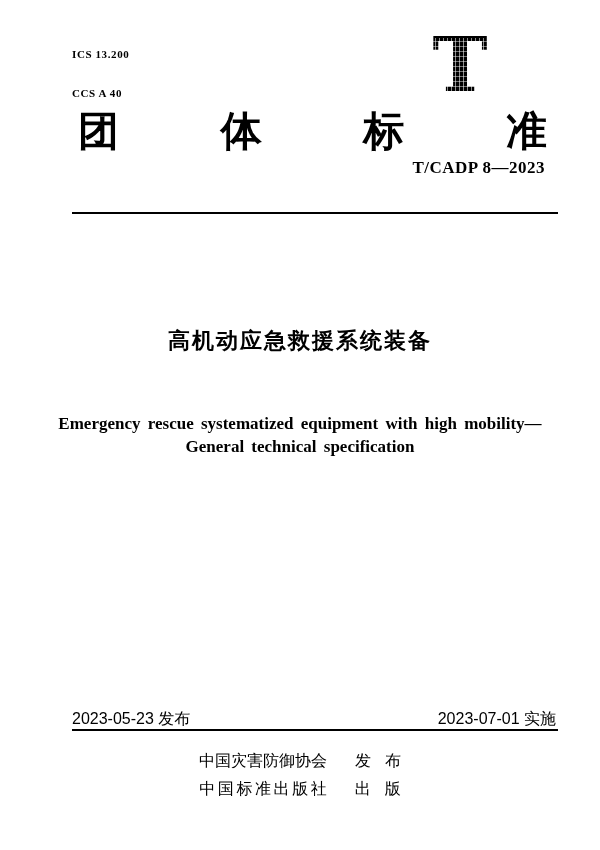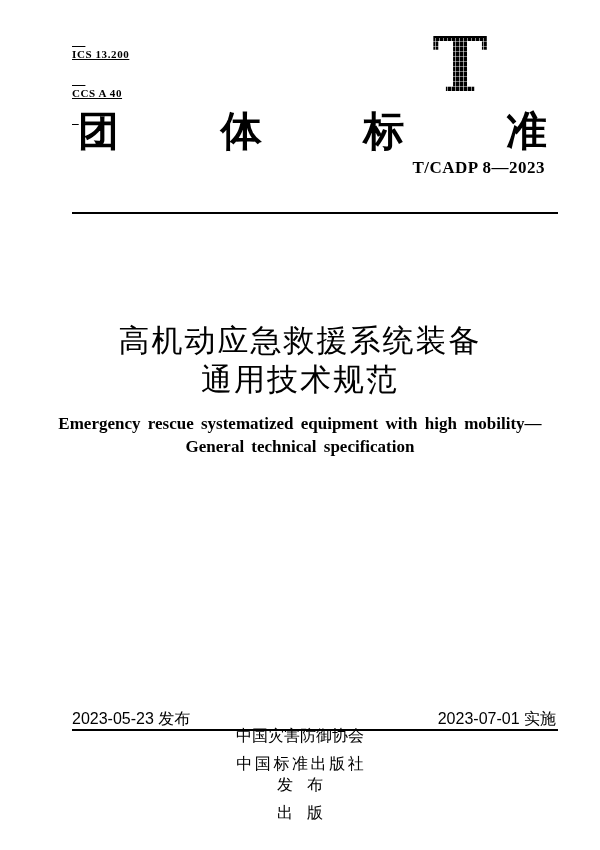--- a/index.html
+++ b/index.html
@@ -10,21 +10,21 @@
     background:#ffffff;
     color:#000;
     font-family:"Liberation Sans", sans-serif;
     overflow:hidden;
   }
   
   .ics-block{
     position:absolute;left:72px;top:22px;
     font-family:"Liberation Serif", serif;
     font-weight:700;font-size:11px;line-height:13px;
-    letter-spacing:0.6px;white-space:pre;text-decoration:underline;
+    letter-spacing:0.6px;white-space:pre;
   }
   
   .t-logo{
     position:absolute;left:424px;top:30px;width:72px;height:70px;
     text-align:center;
   }
   .t-logo .glyph{
     display:block;
     font-family:"DejaVu Serif","Liberation Serif",serif;
     font-weight:700;font-size:74px;line-height:70px;
@@ -48,22 +48,22 @@
     position:absolute;right:55px;top:158px;
     font-family:"Liberation Serif",serif;
     font-weight:700;font-size:17px;letter-spacing:0.5px;
   }
   .rule{position:absolute;left:72px;width:486px;height:2px;background:#000;}
   .rule-top{top:212px;}
   .rule-bottom{top:729px;}
   
   .main-title{
     position:absolute;left:57px;top:321px;width:486px;
-    text-align:center;font-weight:400;
-    font-size:31px;line-height:39px;letter-spacing:2px;
+    text-align:center;font-weight:700;
+    font-size:22px;line-height:39px;letter-spacing:2px;
   }
   
   .en-title{
     position:absolute;left:57px;top:412px;width:486px;
     text-align:center;
     font-family:"Liberation Serif",serif;
     font-weight:700;font-size:17px;line-height:23px;
     word-spacing:3px;
   }
   
@@ -72,21 +72,21 @@
     display:flex;justify-content:space-between;
     font-size:16px;line-height:19px;gap:12px;
   }
   
   .publishers{
     position:absolute;left:57px;top:747px;width:486px;
     font-size:16px;
   }
   .pub-line{
     display:flex;justify-content:center;align-items:center;
-    gap:28px;height:28px;flex-direction:column;
+    gap:28px;height:28px;
   }
   .pub-org{white-space:nowrap;}
   .pub-org.spaced{letter-spacing:2.6px;margin-right:-2.6px;}
   .pub-action{white-space:nowrap;letter-spacing:14px;margin-right:-14px;text-align:center;}
 </style>
 </head>
 <body>
 
 <div class="page">
 
@@ -106,21 +106,20 @@
     <span>标</span>
     <span>准</span>
   </div>
 
   <div class="std-number">T/CADP 8—2023</div>
 
   <div class="rule rule-top"></div>
 
   <div class="main-title">
     <div>高机动应急救援系统装备</div>
-    <div>通用技术规范</div>
   </div>
 
   <div class="en-title">
     <div>Emergency rescue systematized equipment with high mobility—</div>
     <div>General technical specification</div>
   </div>
 
   <div class="date-row">
     <span>2023-05-23 发布</span>
     <span>2023-07-01 实施</span>

